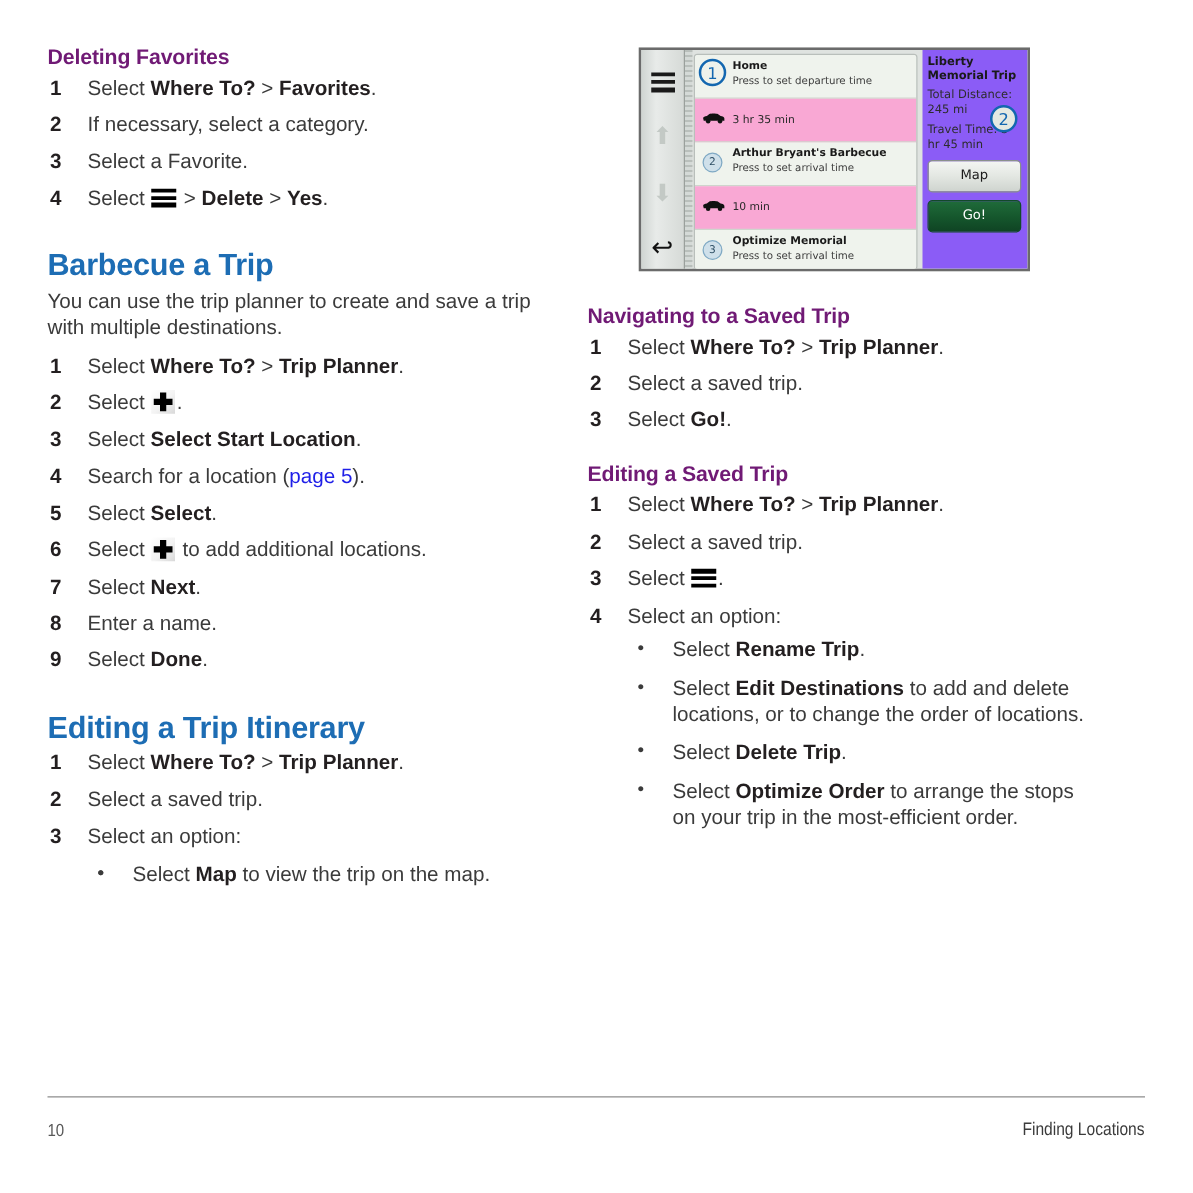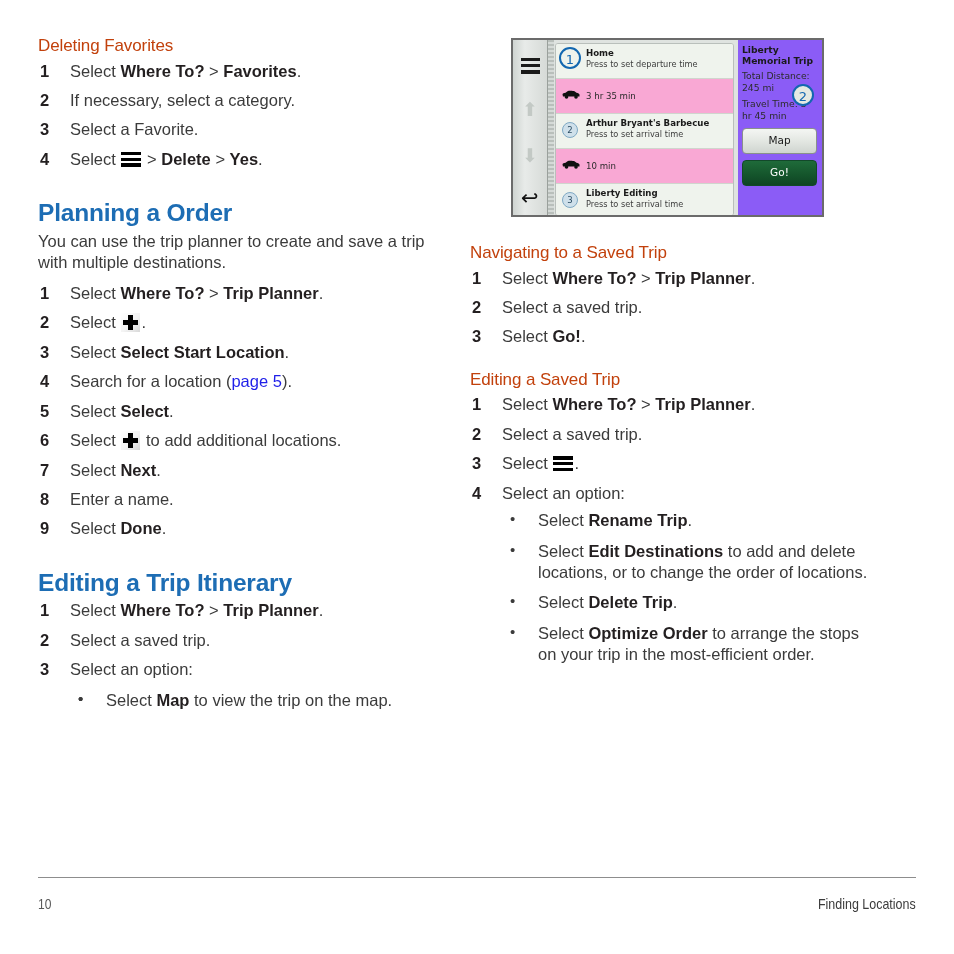--- a/index.html
+++ b/index.html
@@ -33,22 +33,22 @@
     font-size: 24.5px;
     line-height: 1.12;
     font-weight: bold;
     color: #1d6db4;
     margin: 0 0 4px 0;
     letter-spacing: -0.2px;
   }
   h3.sub-head {
     font-size: 17px;
     line-height: 1.15;
-    font-weight: normal;
-    color: #c2410c;
+    font-weight: bold;
+    color: #701a75;
     margin: 0 0 5px 0;
     letter-spacing: -0.1px;
   }
   .spacer-lg { height: 21px; }
   .spacer-md { height: 14px; }
 
   p.body-text {
     font-size: 16.5px;
     line-height: 1.31;
     margin: 0 0 9px 0;
@@ -410,21 +410,21 @@
         <span>Select a Favorite.</span>
       </li>
       <li>
         <span class="num">4</span>
         <span><span>Select </span><span class="ic-hamburger"><i></i><i></i><i></i></span><span> &gt; </span><b>Delete</b><span> &gt; </span><b>Yes</b><span>.</span></span>
       </li>
     </ol>
 
     <div class="spacer-lg"></div>
 
-    <h2 class="sec-head">Planning a Order</h2>
+    <h2 class="sec-head">Barbecue a Trip</h2>
     <p class="body-text">You can use the trip planner to create and save a trip with multiple destinations.</p>
 
     <ol class="steps">
       <li>
         <span class="num">1</span>
         <span><span>Select </span><b>Where To?</b><span> &gt; </span><b>Trip Planner</b><span>.</span></span>
       </li>
       <li>
         <span class="num">2</span>
         <span><span>Select </span><span class="ic-plus"><i></i><i></i></span><span>.</span></span>
@@ -530,21 +530,21 @@
         <svg class="car-icon" viewBox="0 0 40 22">
           <path d="M4 15 L3 11 C3 9 6 8 9 7.5 L13 4.5 C15 3.2 24 3.2 27 4.6 L31 7.6 C34 8.2 37 9.2 37 11.5 L37 15 Z" fill="#111"></path>
           <circle cx="11" cy="16" r="3.6" fill="#111"></circle>
           <circle cx="30" cy="16" r="3.6" fill="#111"></circle>
         </svg>
         <div class="r-time">10 min</div>
       </div>
 
       <div class="dev-row">
         <span class="badge-sm">3</span>
-        <div class="r-title">Liberty Editing</div>
+        <div class="r-title">Optimize Memorial</div>
         <div class="r-sub">Press to set arrival time</div>
       </div>
     </div>
 
     <span class="badge-float2">2</span>
 
     <div class="dev-right">
       <div class="dr-title">Liberty Memorial Trip</div>
       <div class="dr-line">Total Distance: 245 mi</div>
       <div class="dr-line">Travel Time: 3 hr 45 min</div>

